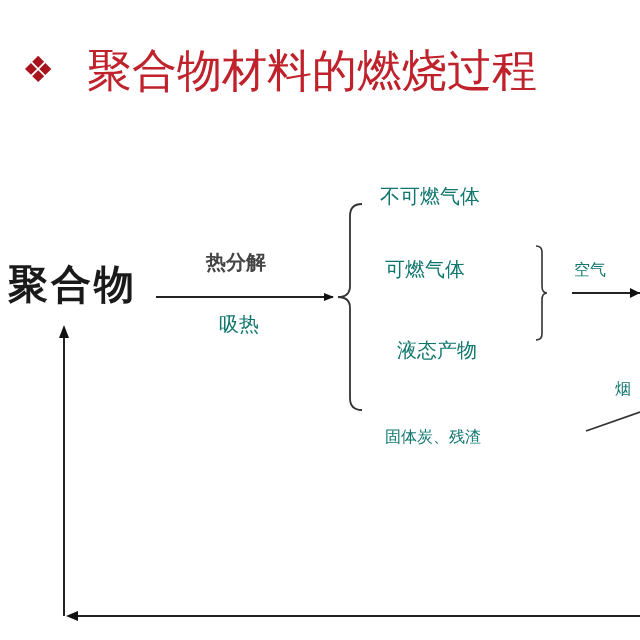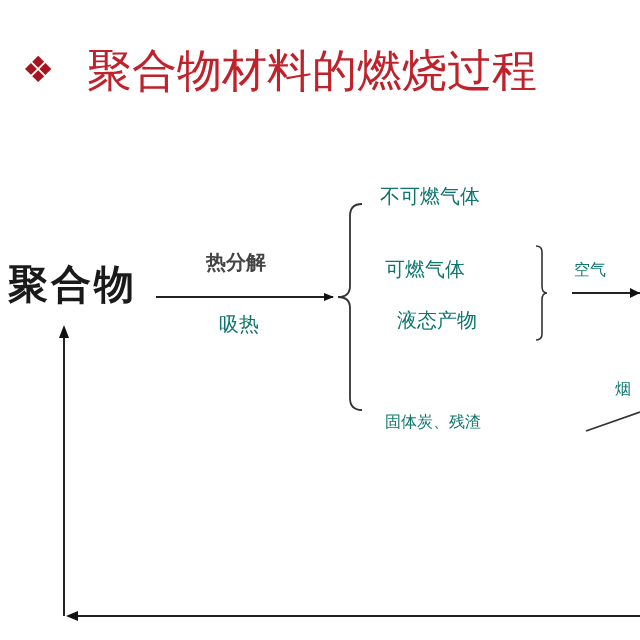--- a/index.html
+++ b/index.html
@@ -81,18 +81,18 @@
   </g>
 </svg>
 
 <div class="abs node-main">聚合物</div>
 
 <div class="abs lbl lbl-light" style="left:206px; top:250px;">热分解</div>
 <div class="abs lbl" style="left:219px; top:312px;">吸热</div>
 
 <div class="abs lbl" style="left:380px; top:184px;">不可燃气体</div>
 <div class="abs lbl" style="left:385px; top:257px;">可燃气体</div>
-<div class="abs lbl" style="left:397px; top:308px;">液态产物</div>
-<div class="abs lbl lbl-big" style="left:385px; top:409px;">固体炭、残渣</div>
+<div class="abs lbl" style="left:397px; top:338px;">液态产物</div>
+<div class="abs lbl lbl-big" style="left:385px; top:424px;">固体炭、残渣</div>
 
 <div class="abs lbl lbl-big" style="left:574px; top:257px;">空气</div>
 
 <div class="abs lbl lbl-big" style="left:615px; top:376px;">烟</div>
 
 </body></html>

